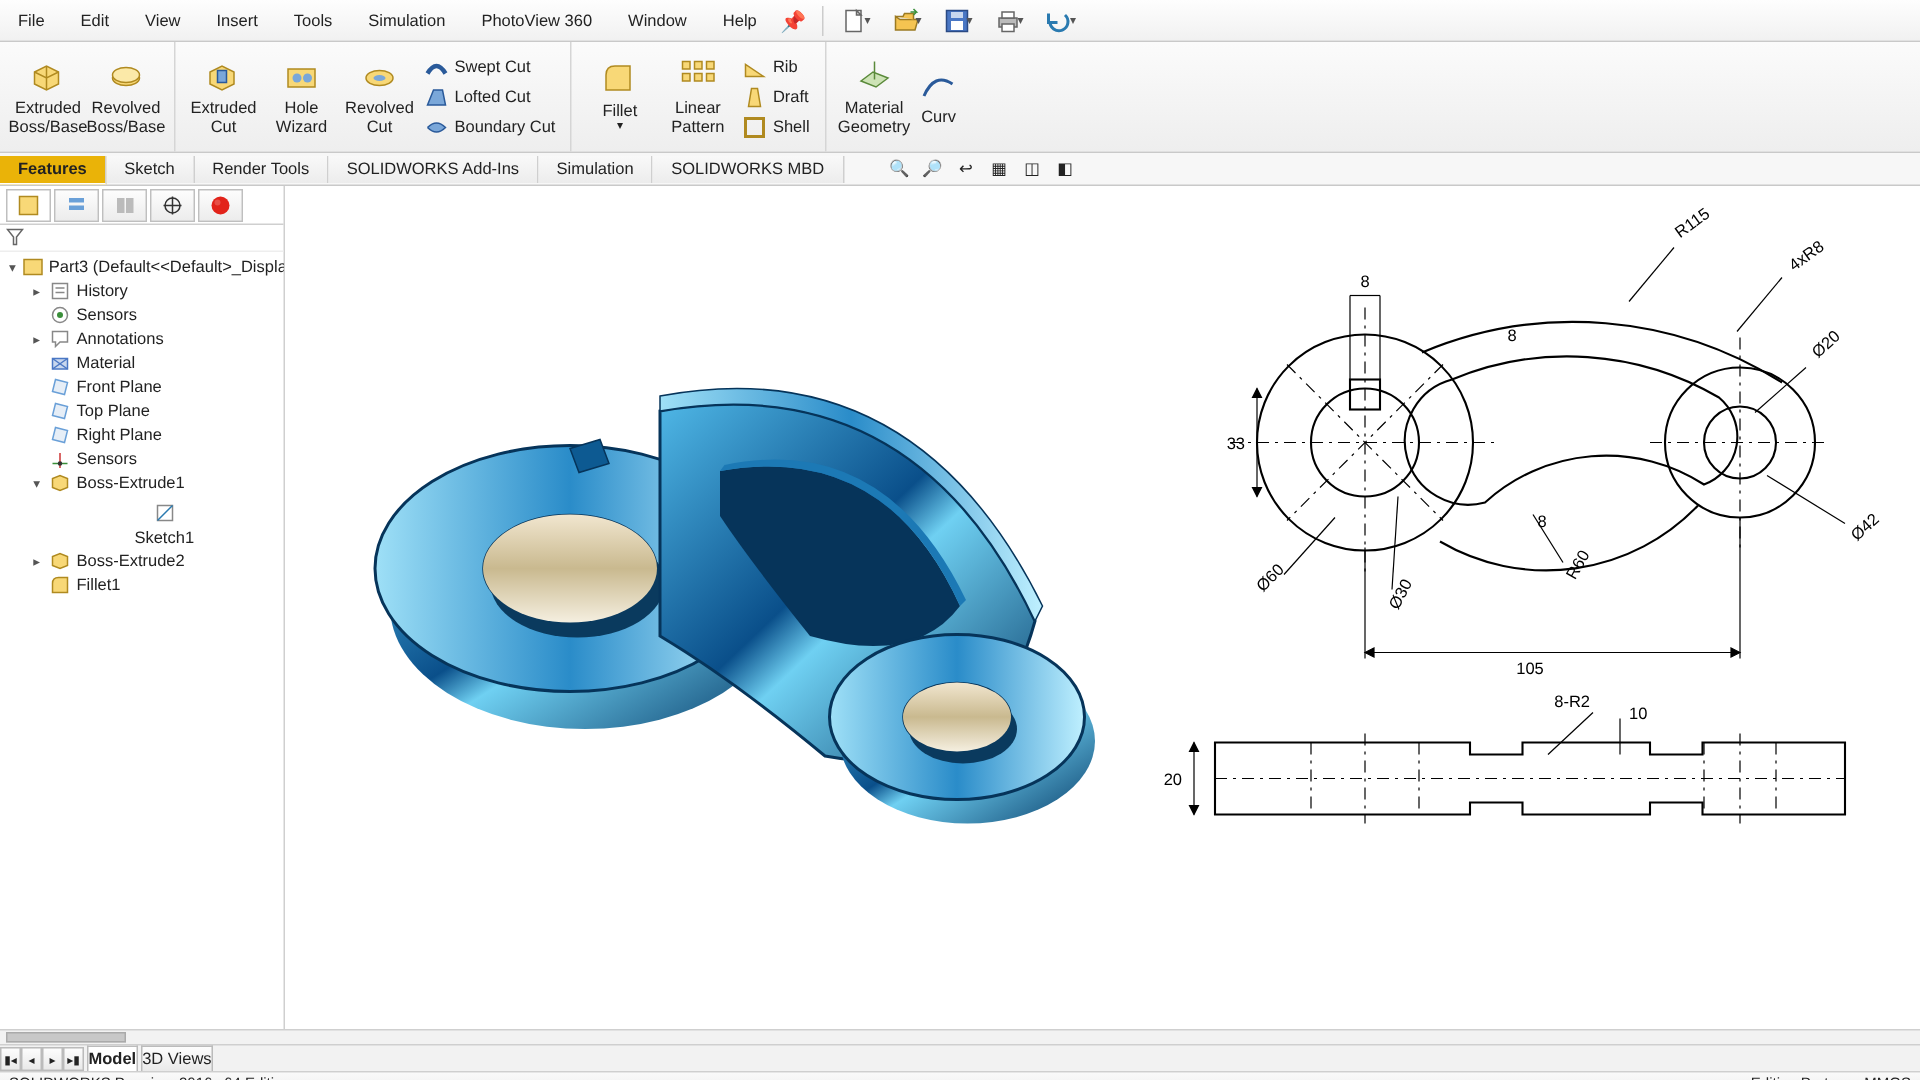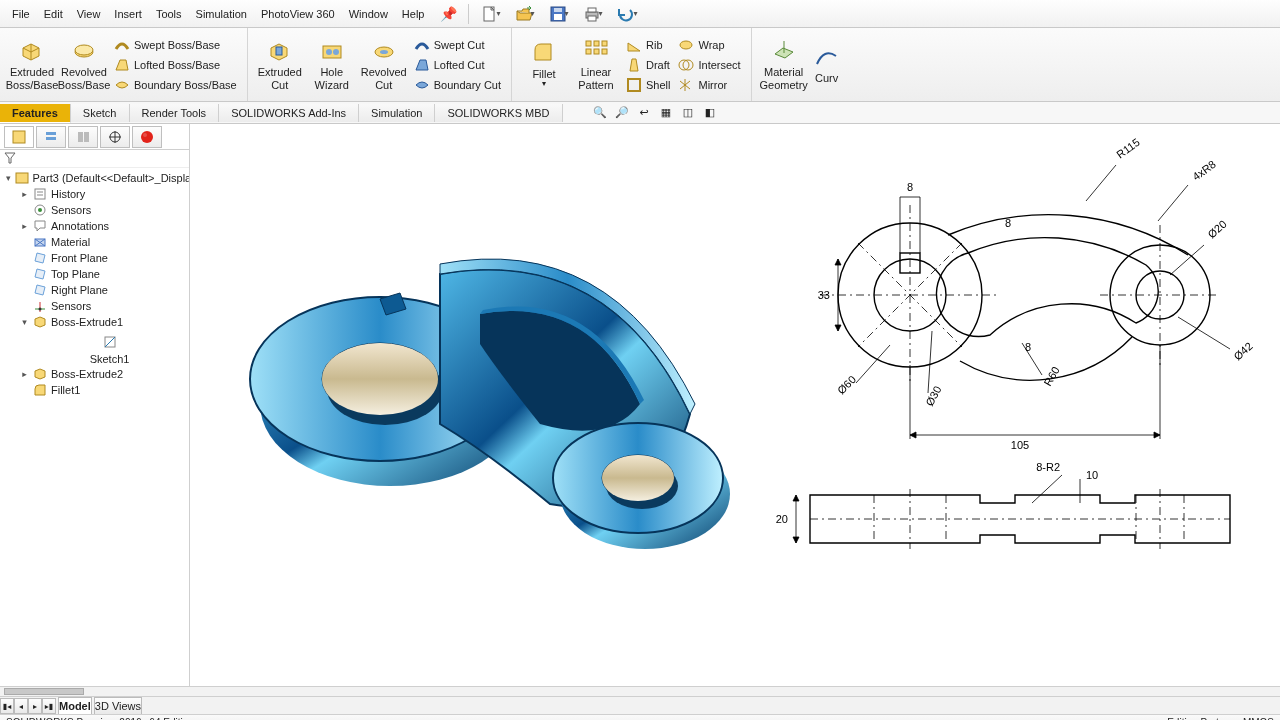--- a/index.html
+++ b/index.html
@@ -3,21 +3,21 @@
 <meta charset="utf-8">
 <style>
 * { box-sizing: border-box; margin: 0; padding: 0; font-family: "Segoe UI", Tahoma, sans-serif; }
 body { width: 1280px; height: 720px; overflow: hidden; background: #fff; font-size: 11px; color: #222; position: relative; }
 
 
 .top-row { display: flex; align-items: center; height: 28px; background: linear-gradient(#fefefe,#f1f1f1); border-bottom: 1px solid #c9c9c9; }
 .logo-box { width: 132px; height: 28px; display: flex; align-items: center; justify-content: center; gap: 4px; background: #fff; border-right: 1px solid #ddd; }
 .logo-ds { font-style: italic; font-weight: 800; color: #e2231a; font-size: 16px; }
 .logo-txt { font-weight: 800; color: #0f0f0f; letter-spacing: 0.5px; font-size: 12px; }
-.menu { display: flex; gap: 2px; padding-left: 6px; }
+.menu { display: flex; gap: 12px; padding-left: 6px; }
 .menu span { padding: 4px 6px; cursor: pointer; }
 .pin { color: #2a7ab0; padding: 0 10px; font-size: 14px; }
 .quick { display: flex; gap: 2px; align-items: center; padding-left: 6px; }
 .qbtn { width: 32px; height: 22px; display: flex; align-items: center; justify-content: center; border-radius: 2px; }
 .qdrop { font-size: 8px; color: #555; margin-left: -3px; }
 
 
 .ribbon { display: flex; background: linear-gradient(#fbfbfb,#eeeeee); border-bottom: 1px solid #c9c9c9; height: 74px; }
 .rgroup { display: flex; align-items: stretch; border-right: 1px solid #d5d5d5; padding: 2px 6px; }
 .rbig { display: flex; flex-direction: column; align-items: center; justify-content: center; width: 52px; text-align: center; line-height: 1.1; cursor: pointer; }
@@ -141,40 +141,20 @@
       <span>Boss/Base</span>
     </div>
     <div class="rbig">
       <svg class="ricn">
           <ellipse cx="13" cy="14" rx="9" ry="5" fill="#f8d877" stroke="#b08a20"></ellipse>
           <ellipse cx="13" cy="12" rx="9" ry="5" fill="#fbe9a8" stroke="#b08a20"></ellipse>
         </svg>
       <span>Revolved</span>
       <span>Boss/Base</span>
     </div>
-    <div class="rcol">
-      <div class="rsmall">
-          <svg class="sicn">
-            <path d="M2 12 Q8 2 14 12" fill="none" stroke="#b08a20" stroke-width="3"></path>
-          </svg>
-          <span>Swept Boss/Base</span>
-        </div>
-      <div class="rsmall">
-          <svg class="sicn">
-            <path d="M2 13 L6 3 L12 3 L14 13 Z" fill="#f8d877" stroke="#b08a20"></path>
-          </svg>
-          <span>Lofted Boss/Base</span>
-        </div>
-      <div class="rsmall">
-          <svg class="sicn">
-            <path d="M2 8 Q8 2 14 8 Q8 14 2 8" fill="#f8d877" stroke="#b08a20"></path>
-          </svg>
-          <span>Boundary Boss/Base</span>
-        </div>
-    </div>
   </div>
 
   <div class="rgroup">
     <div class="rbig">
       <svg class="ricn">
           <path d="M4 18 L12 22 L20 18 L20 10 L12 6 L4 10 Z" fill="#f8d877" stroke="#b08a20"></path>
           <rect x="9" y="9" width="6" height="8" fill="#7aa7d9" stroke="#2a5a9a"></rect>
         </svg>
       <span>Extruded</span>
       <span>Cut</span>
@@ -249,41 +229,20 @@
           <svg class="sicn">
             <path d="M4 14 L6 2 L10 2 L12 14 Z" fill="#f8d877" stroke="#b08a20"></path>
           </svg>
           <span>Draft</span>
         </div>
       <div class="rsmall">
           <svg class="sicn">
             <rect x="2" y="2" width="12" height="12" fill="none" stroke="#b08a20" stroke-width="2"></rect>
           </svg>
           <span>Shell</span>
-        </div>
-    </div>
-    <div class="rcol">
-      <div class="rsmall">
-          <svg class="sicn">
-            <ellipse cx="8" cy="8" rx="6" ry="4" fill="#f8d877" stroke="#b08a20"></ellipse>
-          </svg>
-          <span>Wrap</span>
-        </div>
-      <div class="rsmall">
-          <svg class="sicn">
-            <circle cx="6" cy="8" r="5" fill="none" stroke="#b08a20"></circle>
-            <circle cx="10" cy="8" r="5" fill="none" stroke="#b08a20"></circle>
-          </svg>
-          <span>Intersect</span>
-        </div>
-      <div class="rsmall">
-          <svg class="sicn">
-            <path d="M7 2 L7 14 M2 4 L7 8 L2 12 M12 4 L7 8 L12 12" fill="none" stroke="#b08a20"></path>
-          </svg>
-          <span>Mirror</span>
         </div>
     </div>
   </div>
 
   <div class="rgroup" style="border-right:none">
     <div class="rbig">
       <svg class="ricn">
           <path d="M4 16 L14 20 L22 14 L12 10 Z" fill="#cde3b6" stroke="#5a8a3a"></path>
           <line x1="13" y1="3" x2="13" y2="15" stroke="#5a8a3a"></line>
         </svg>

